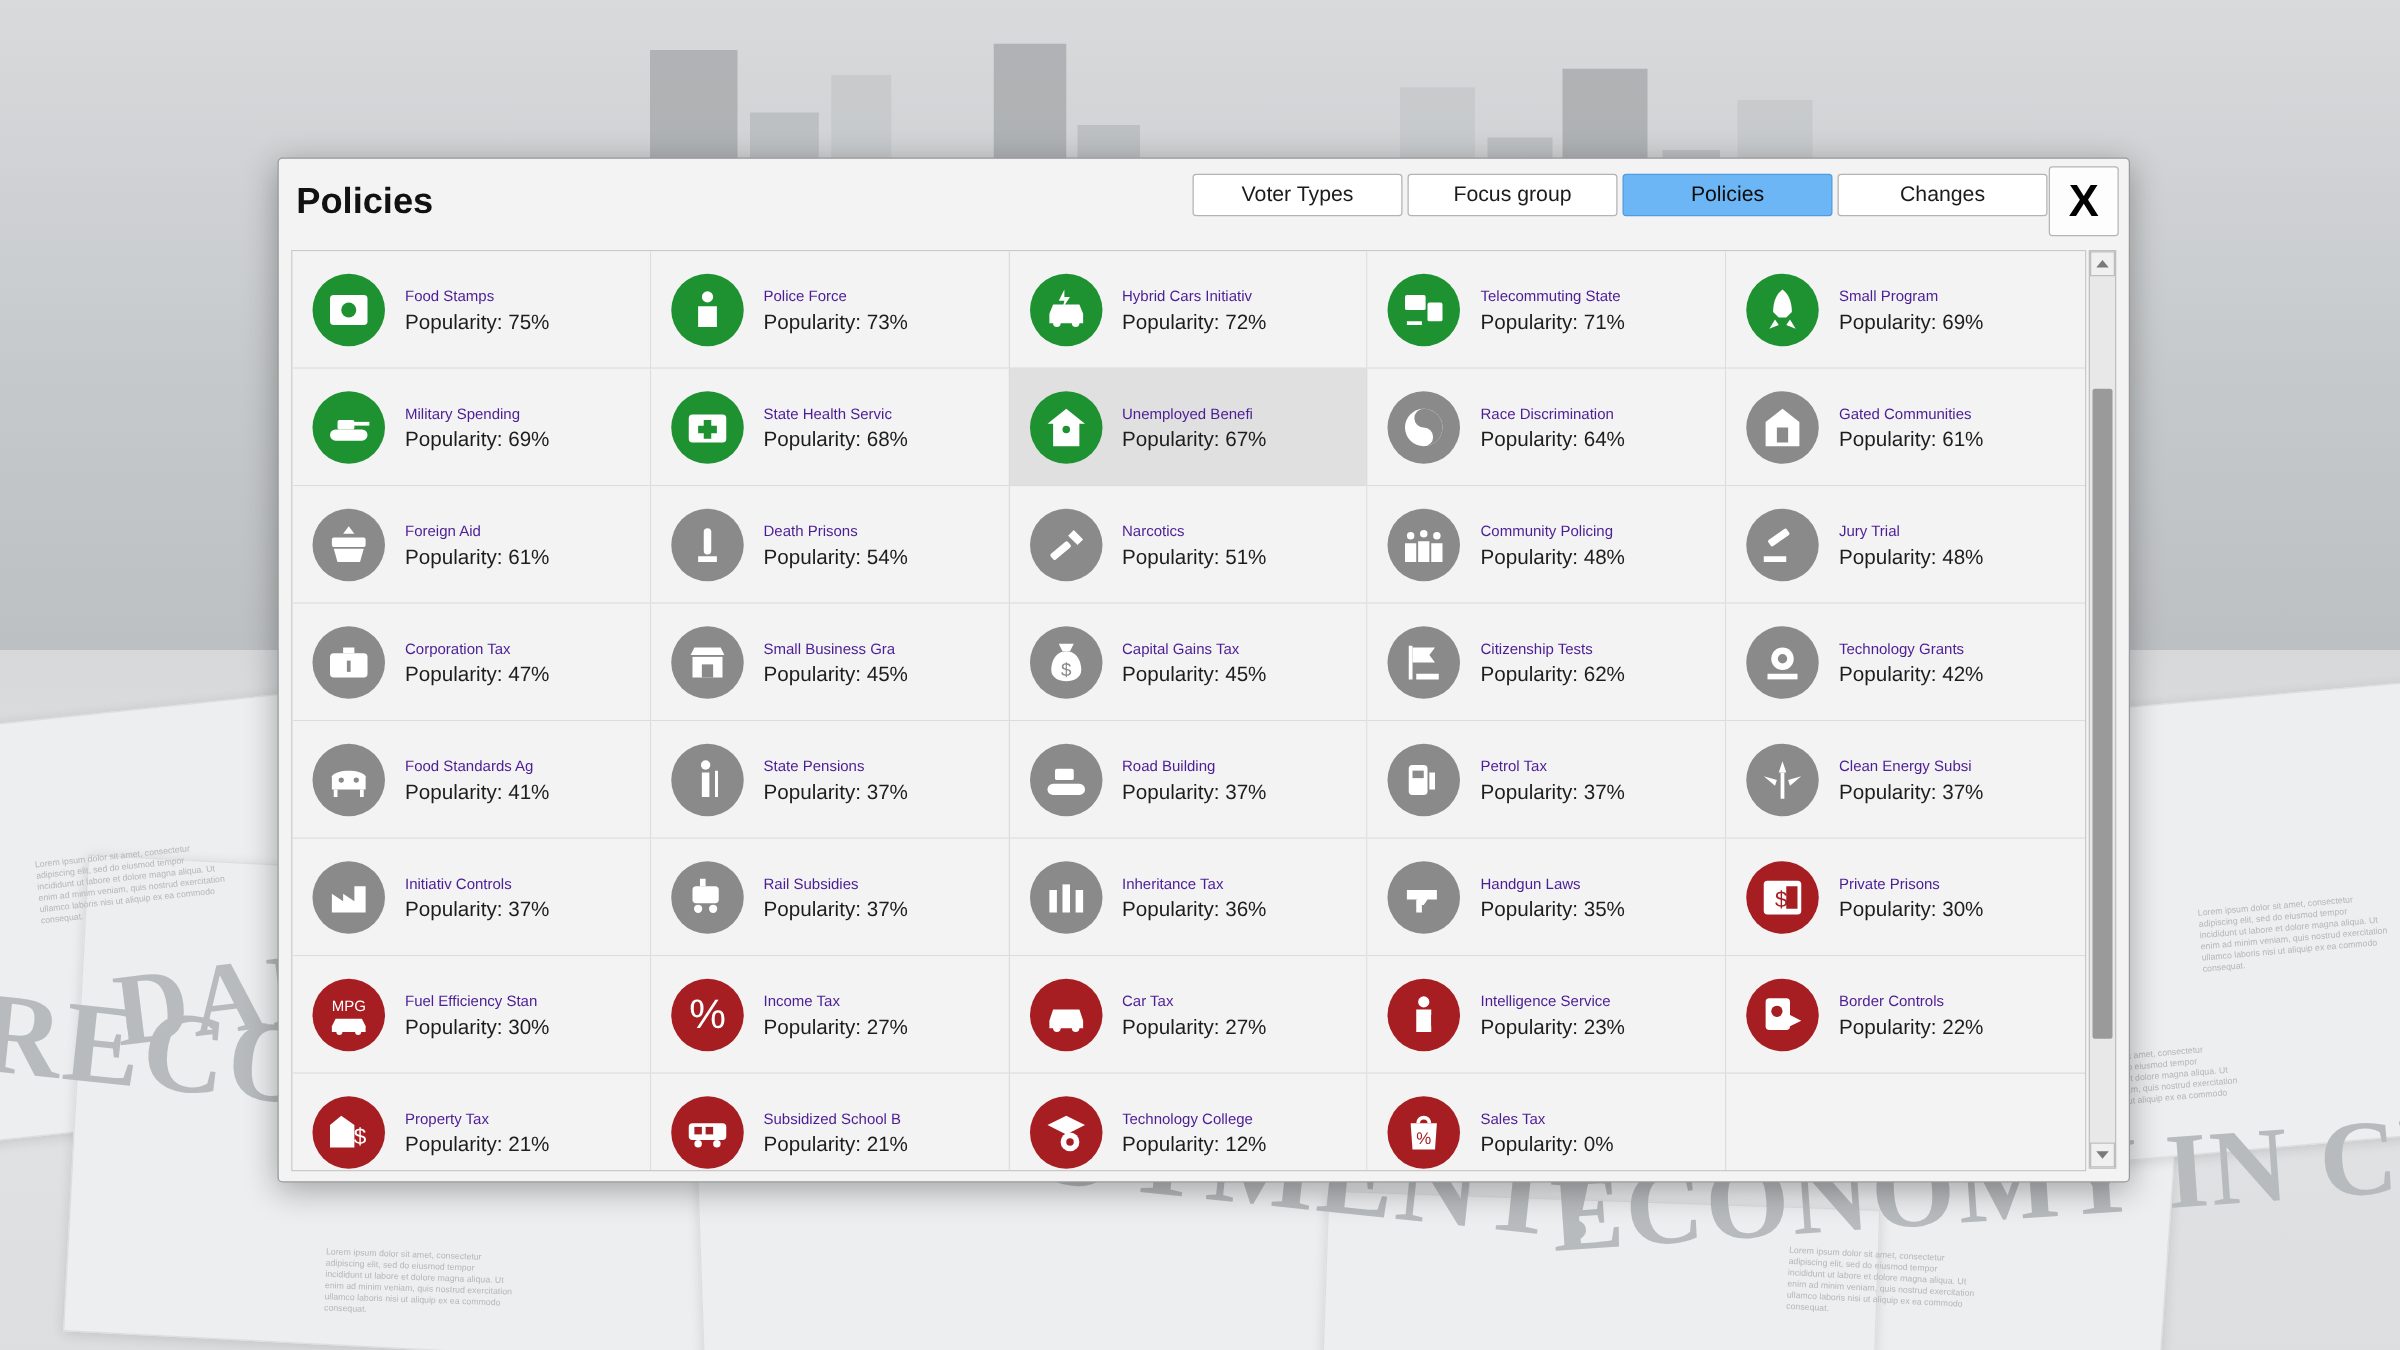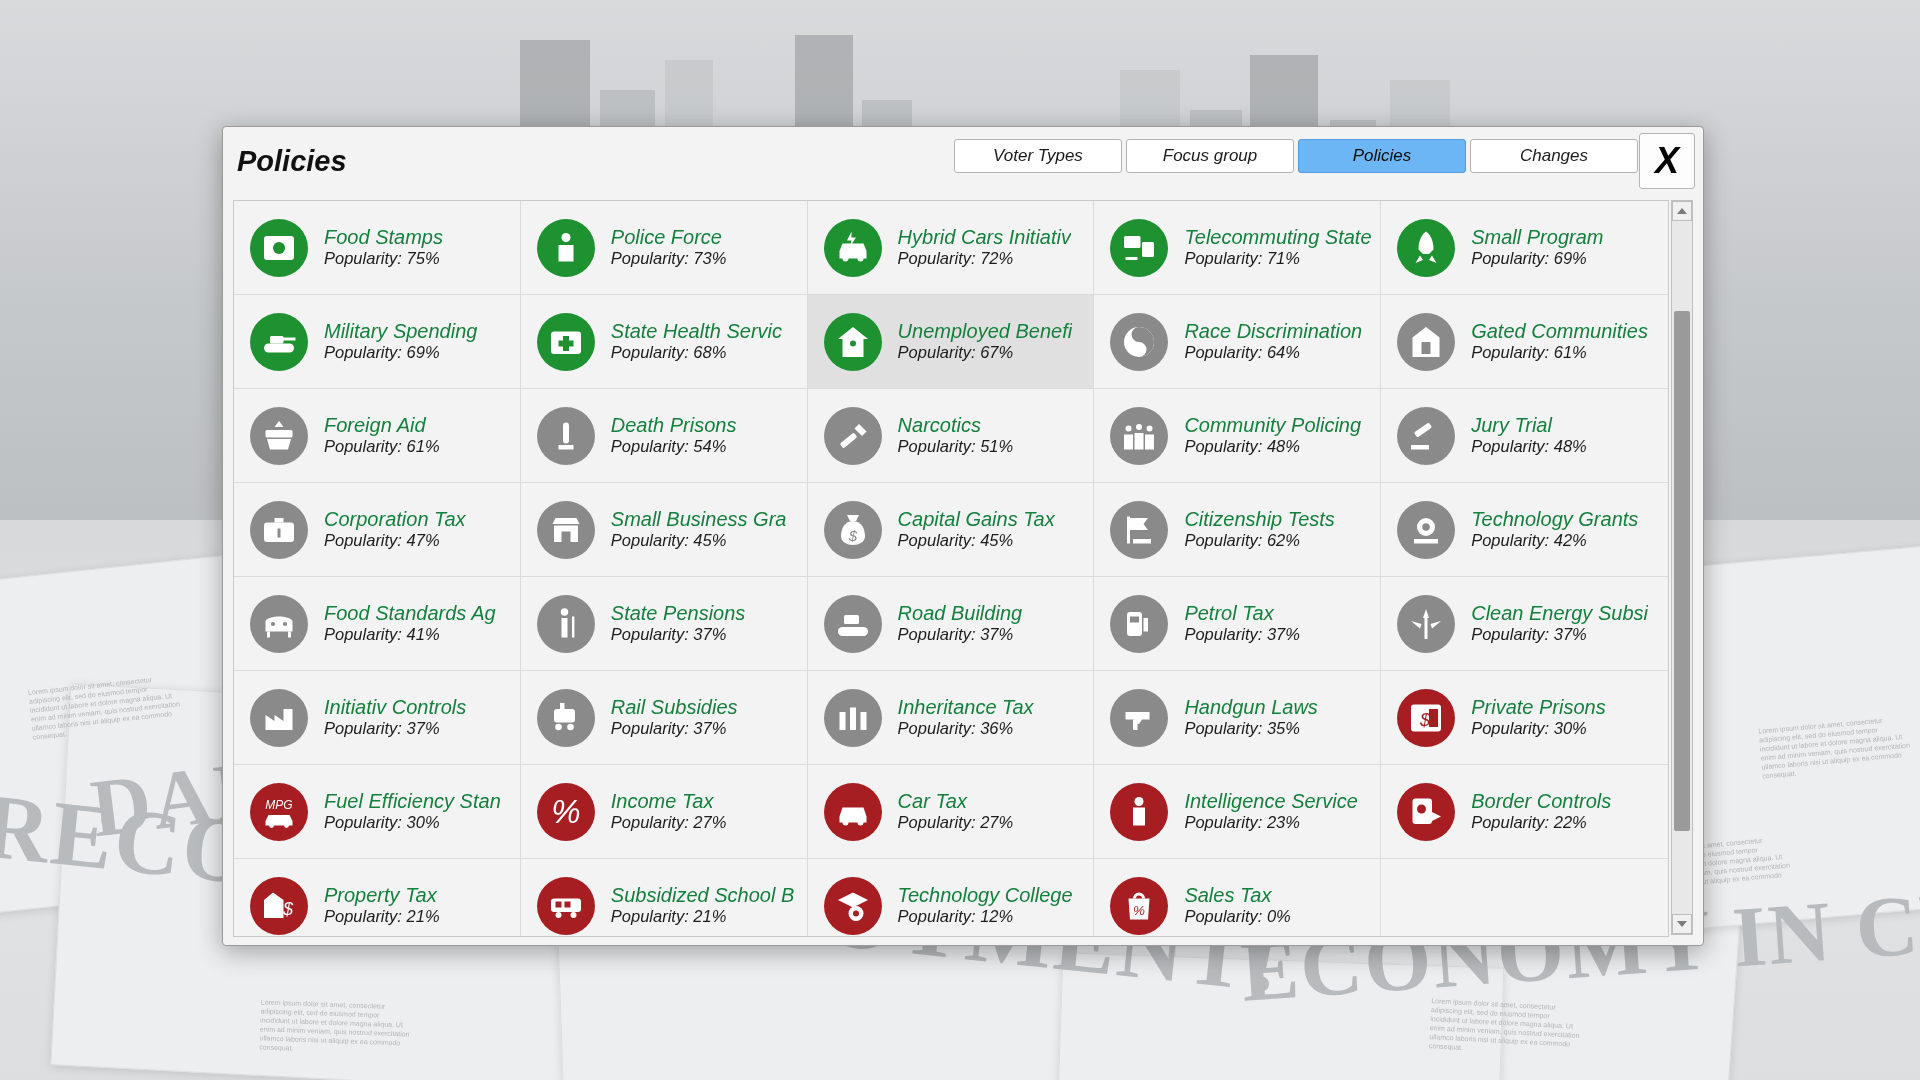--- a/index.html
+++ b/index.html
@@ -67,21 +67,20 @@
   .dialog {
     position: absolute;
     left: 222px;
     top: 126px;
     width: 1480px;
     height: 818px;
     background: #f3f3f3;
     border: 1px solid #9a9a9a;
     border-radius: 4px;
     box-shadow: 0 6px 26px rgba(0,0,0,.32);
-    font-style: italic;
   }
 
   .dlg-title {
     position: absolute;
     left: 14px;
     top: 18px;
     font-size: 29px;
     font-weight: bold;
     color: #111;
   }
@@ -174,22 +173,22 @@
   .badge svg { width: 36px; height: 36px; display: block; }
 
   .cell-text {
     margin-left: 16px;
     display: flex;
     flex-direction: column;
     justify-content: center;
     overflow: hidden;
   }
   .cell-name {
-    font-size: 20px;
-    color: #15803d;
+    font-size: 12px;
+    color: #4c1d95;
     white-space: nowrap;
     overflow: hidden;
     line-height: 21px;
   }
   .cell-pop {
     font-size: 16.5px;
     color: #1d1d1d;
     white-space: nowrap;
     line-height: 21px;
   }

